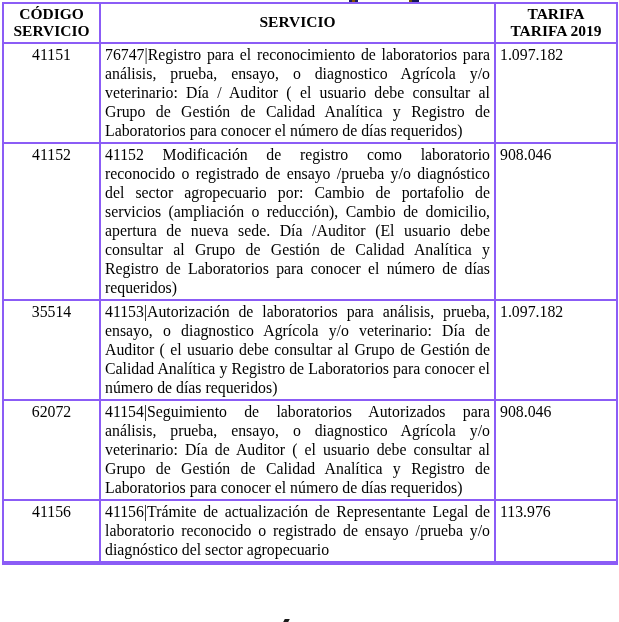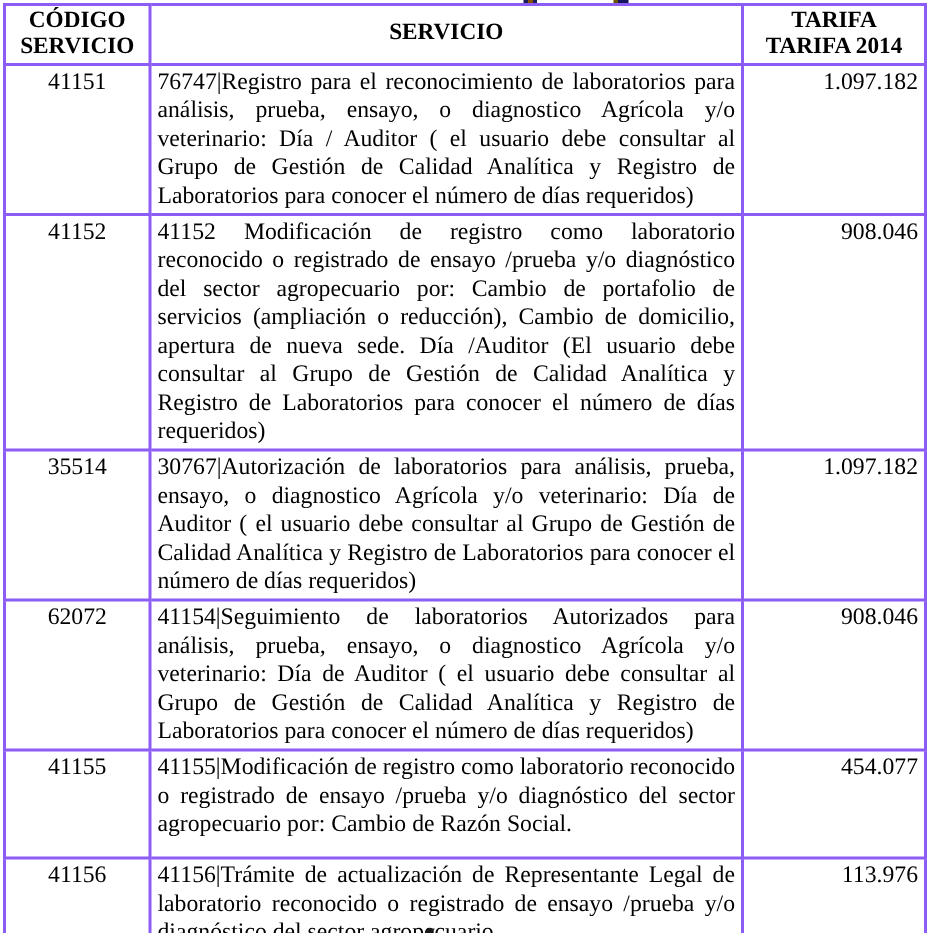--- a/index.html
+++ b/index.html
@@ -52,21 +52,21 @@
   }
   td.codigo {
     text-align: center;
   }
   td.concepto {
     text-align: justify;
     padding-left: 6px;
     padding-right: 5px;
   }
   td.valor {
-    text-align: right;
+    text-align: left;
   }
   tbody tr.r1 { height: 99px; }
   tbody tr.r2 { height: 155px; border-radius: 26px; }
   tbody tr.r3 { height: 94px; }
   tbody tr.r4 { height: 98px; }
   tbody tr.r5 { height: 72px; }
   tbody tr.r6 { height: 54px; }
   tbody tr.r6 td { border-bottom-width: 4px; }
 
   
@@ -101,49 +101,44 @@
     </colgroup>
     <thead>
       <tr>
         <th>
           <span class="hline">CÓDIGO</span>
           <span class="hline">SERVICIO</span>
         </th>
         <th>SERVICIO</th>
         <th>
           <span class="hline">TARIFA</span>
-          <span class="hline">TARIFA 2014</span>
+          <span class="hline">TARIFA 2019</span>
         </th>
       </tr>
     </thead>
     <tbody>
       <tr class="r1">
         <td class="codigo">41151</td>
         <td class="concepto">76747|Registro para el reconocimiento de laboratorios para análisis, prueba, ensayo, o diagnostico Agrícola y/o veterinario: Día / Auditor ( el usuario debe consultar al Grupo de Gestión de Calidad Analítica y Registro de Laboratorios para conocer el número de días requeridos)</td>
         <td class="valor">1.097.182</td>
       </tr>
       <tr class="r2">
         <td class="codigo">41152</td>
         <td class="concepto">41152 Modificación de registro como laboratorio reconocido o registrado de ensayo /prueba y/o diagnóstico del sector agropecuario por: Cambio de portafolio de servicios (ampliación o reducción), Cambio de domicilio, apertura de nueva sede. Día /Auditor (El usuario debe consultar al Grupo de Gestión de Calidad Analítica y Registro de Laboratorios para conocer el número de días requeridos)</td>
         <td class="valor">908.046</td>
       </tr>
       <tr class="r3">
         <td class="codigo">35514</td>
-        <td class="concepto">30767|Autorización de laboratorios para análisis, prueba, ensayo, o diagnostico Agrícola y/o veterinario: Día de Auditor ( el usuario debe consultar al Grupo de Gestión de Calidad Analítica y Registro de Laboratorios para conocer el número de días requeridos)</td>
+        <td class="concepto">41153|Autorización de laboratorios para análisis, prueba, ensayo, o diagnostico Agrícola y/o veterinario: Día de Auditor ( el usuario debe consultar al Grupo de Gestión de Calidad Analítica y Registro de Laboratorios para conocer el número de días requeridos)</td>
         <td class="valor">1.097.182</td>
       </tr>
       <tr class="r4">
         <td class="codigo">62072</td>
         <td class="concepto">41154|Seguimiento de laboratorios Autorizados para análisis, prueba, ensayo, o diagnostico Agrícola y/o veterinario: Día de Auditor ( el usuario debe consultar al Grupo de Gestión de Calidad Analítica y Registro de Laboratorios para conocer el número de días requeridos)</td>
         <td class="valor">908.046</td>
-      </tr>
-      <tr class="r5">
-        <td class="codigo">41155</td>
-        <td class="concepto">41155|Modificación de registro como laboratorio reconocido o registrado de ensayo /prueba y/o diagnóstico del sector agropecuario por: Cambio de Razón Social.</td>
-        <td class="valor">454.077</td>
       </tr>
       <tr class="r6">
         <td class="codigo">41156</td>
         <td class="concepto">41156|Trámite de actualización de Representante Legal de laboratorio reconocido o registrado de ensayo /prueba y/o diagnóstico del sector agropecuario</td>
         <td class="valor">113.976</td>
       </tr>
     </tbody>
   </table>
 
   <div class="artifact bottom-a"></div>

